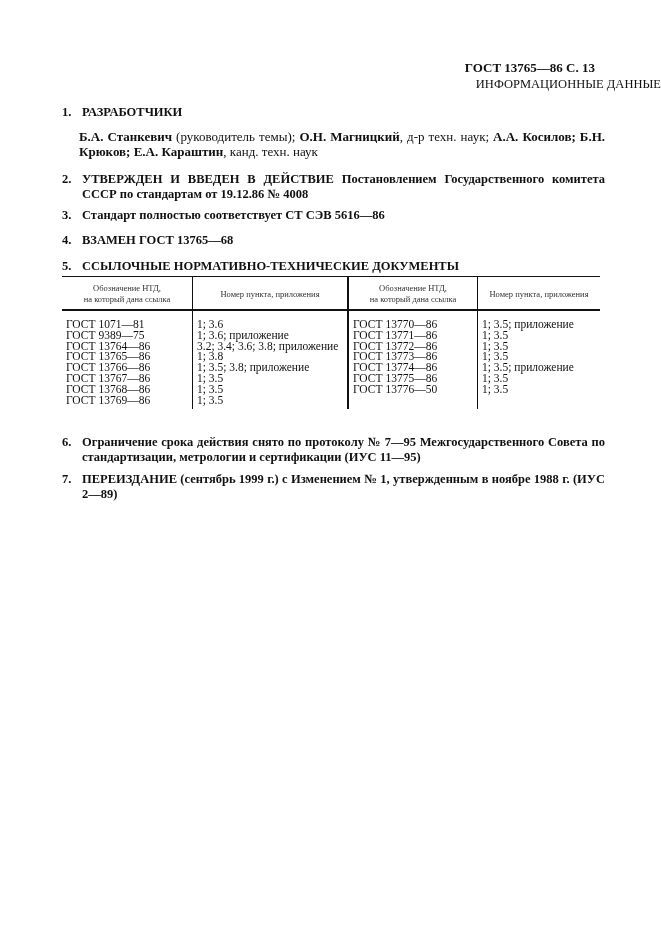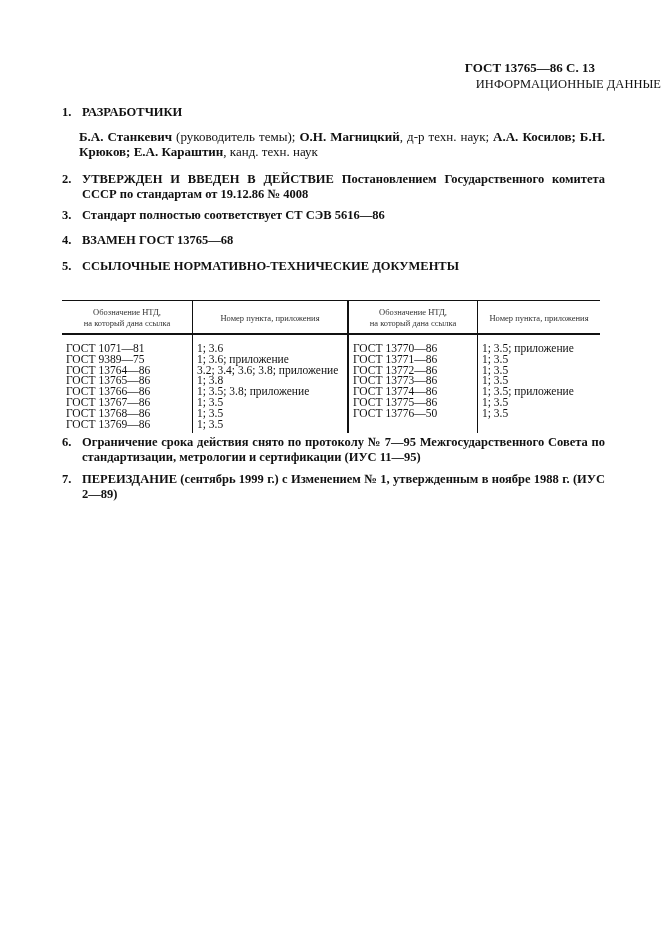--- a/index.html
+++ b/index.html
@@ -21,21 +21,21 @@
     font-size: 12.5px; line-height: 15px;
   }
   .item .num { position: absolute; left: 0; font-weight: bold; }
   .item .body { margin-left: 20px; text-align: justify; }
   .b { font-weight: bold; }
   .authors {
     position: absolute; left: 79px; right: 56px; top: 129px;
     font-size: 13px; line-height: 15px; text-align: justify;
   }
   table.refs {
-    position: absolute; left: 62px; top: 300px; width: 538px;
+    position: absolute; left: 62px; top: 276px; width: 538px;
     border-collapse: collapse; font-size: 11.5px;
   }
   table.refs th {
     font-weight: normal; font-size: 8.5px; color: #333;
     border-top: 1.5px solid #111; border-bottom: 2px solid #111;
     padding: 6px 2px 4px; line-height: 11px; height: 20px;
     text-align: center; vertical-align: middle;
   }
   table.refs td { padding: 0 4px; line-height: 10.8px; vertical-align: top; white-space: nowrap; }
   table.refs .c1 { width: 122px; }

